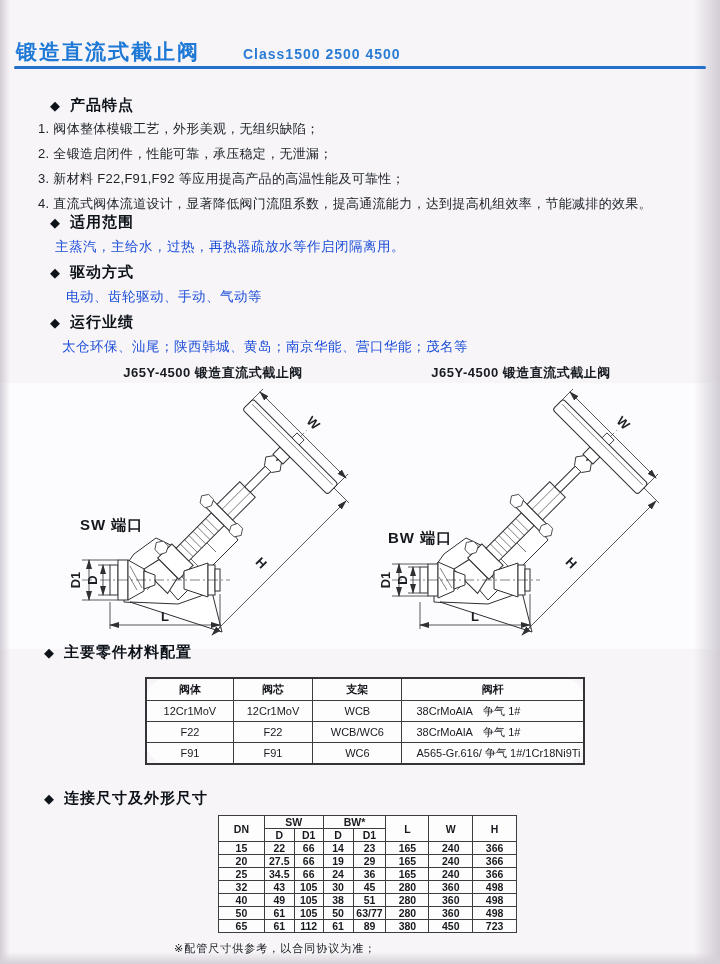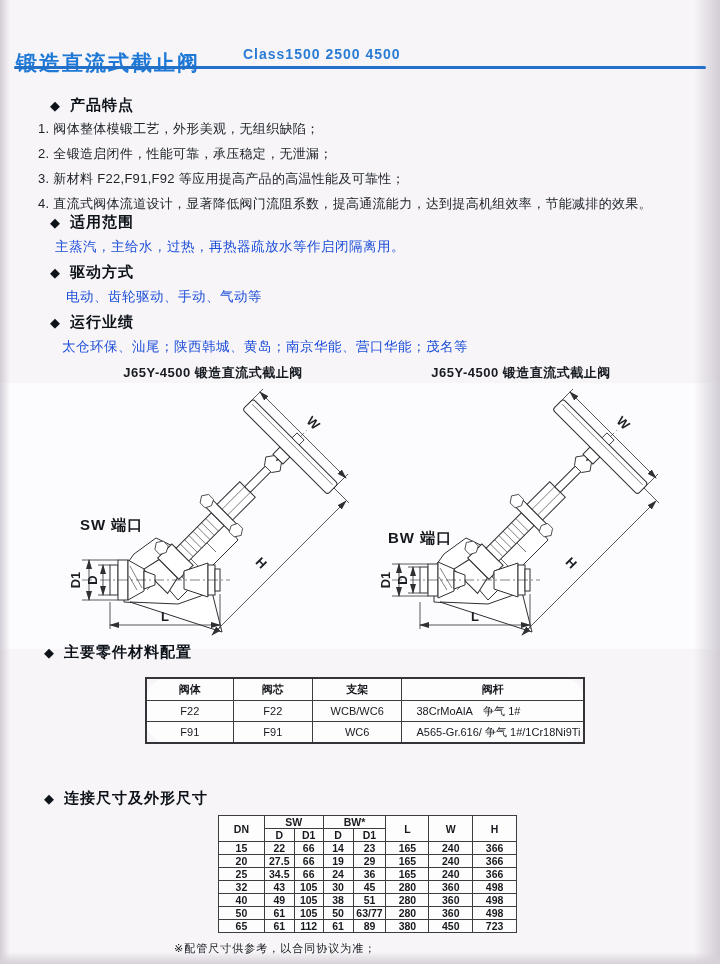--- a/index.html
+++ b/index.html
@@ -3,21 +3,21 @@
 <meta charset="utf-8">
 <style>
   html,body{margin:0;padding:0;}
   body{background:#e9e6ea;font-family:"Liberation Sans","DejaVu Sans",sans-serif;}
   .page{position:relative;width:720px;height:964px;margin:0 auto;background:#f7f5f8;overflow:hidden;color:#1b2026;}
   .abs{position:absolute;}
   .edge-left{left:0;top:0;width:10px;height:964px;background:linear-gradient(to right,#cac3cd,rgba(247,245,248,0));opacity:.8;}
   .edge-right{right:0;top:0;width:26px;height:964px;background:linear-gradient(to left,#c2bbc6,rgba(247,245,248,0));opacity:.7;}
   .edge-bottom{left:0;bottom:0;width:720px;height:12px;background:linear-gradient(to top,#d6d0d8,rgba(247,245,248,0));}
   .diagram-zone{left:0;top:383px;width:720px;height:266px;background:#fcfbfd;}
-  .title{left:16px;top:49px;font-size:21px;font-weight:bold;color:#1e79d6;letter-spacing:2px;}
+  .title{left:16px;top:38px;font-size:21px;font-weight:bold;color:#1e79d6;letter-spacing:2px;}
   .title-class{left:243px;top:46px;font-size:14px;font-weight:bold;color:#2a7bd4;letter-spacing:1px;}
   .blue-rule{left:14px;top:66px;width:692px;height:3px;background:#2270c8;border-radius:2px;}
   .sec-head{font-size:15px;font-weight:bold;color:#0e1219;letter-spacing:1px;white-space:nowrap;}
   .sec-head .blt{font-size:13px;margin-right:9px;color:#0e1219;}
   .body-text{font-size:13.5px;color:#1d4ed8;letter-spacing:.5px;white-space:nowrap;}
   .feat-list{left:38px;top:116px;width:660px;}
   .feat-list .fi{font-size:13px;line-height:25px;letter-spacing:.3px;white-space:nowrap;}
   .caption{font-size:13px;font-weight:600;color:#181c22;letter-spacing:.5px;text-align:center;width:200px;}
   table{border-collapse:collapse;background:#fdfdfe;}
   .mtable{font-size:11px;}
@@ -238,20 +238,26 @@
         <col style="width:182px">
       </colgroup>
     <tbody>
         <tr>
       <th>阀体</th>
       <th>阀芯</th>
       <th>支架</th>
       <th>阀杆</th>
     </tr>
     <tr>
+      <td>12Cr1MoV</td>
+      <td>12Cr1MoV</td>
+      <td>WCB</td>
+      <td class="stem">38CrMoAlA　争气 1#</td>
+    </tr>
+    <tr>
       <td>F22</td>
       <td>F22</td>
       <td>WCB/WC6</td>
       <td class="stem">38CrMoAlA　争气 1#</td>
     </tr>
     <tr>
       <td>F91</td>
       <td>F91</td>
       <td>WC6</td>
       <td class="stem">A565-Gr.616/ 争气 1#/1Cr18Ni9Ti</td>

